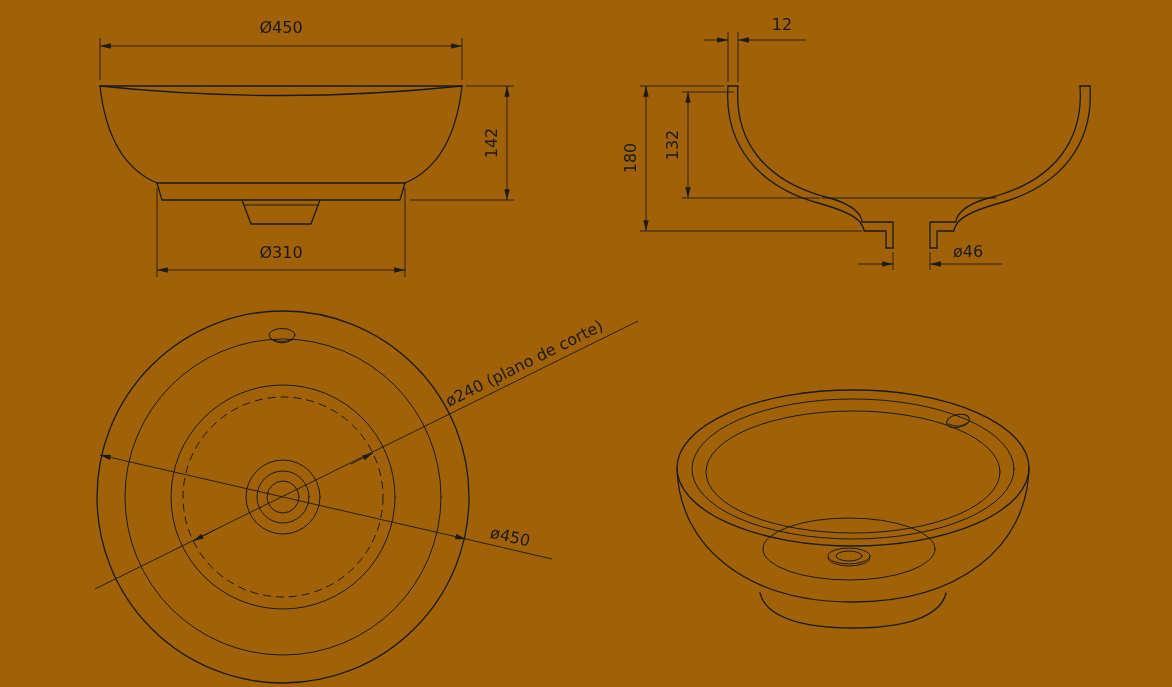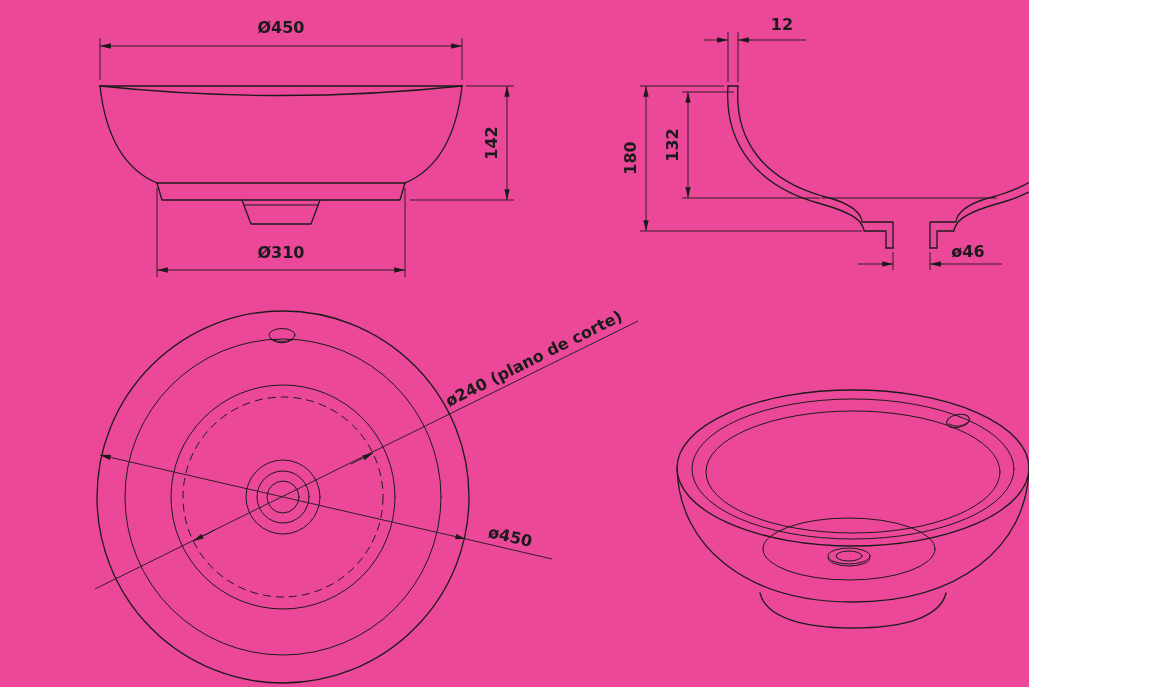--- a/index.html
+++ b/index.html
@@ -1,16 +1,16 @@
 <!DOCTYPE html>
 <html><head>
 <meta charset="utf-8">
 <style>
   html,body{margin:0;padding:0;background:#ffffff;}
-  .canvas{position:relative;width:1029px;height:687px;background:#ec4899;overflow:hidden;font-weight:bold;}
+  .canvas{position:relative;width:1172px;height:687px;background:#a16207;overflow:hidden;}
   svg{display:block;}
   svg text{font-family:"DejaVu Sans","Liberation Sans",sans-serif;font-size:16px;fill:#1b1b1b;}
   .obj{fill:none;stroke:#1b1b1b;stroke-width:1.3;stroke-linejoin:round;stroke-linecap:round;}
   .thin{fill:none;stroke:#1b1b1b;stroke-width:1;stroke-linejoin:round;stroke-linecap:round;}
   .dim{fill:none;stroke:#1b1b1b;stroke-width:0.9;}
   .dashed{fill:none;stroke:#1b1b1b;stroke-width:1;stroke-dasharray:8 5;}
 </style>
 </head>
 <body>
 

